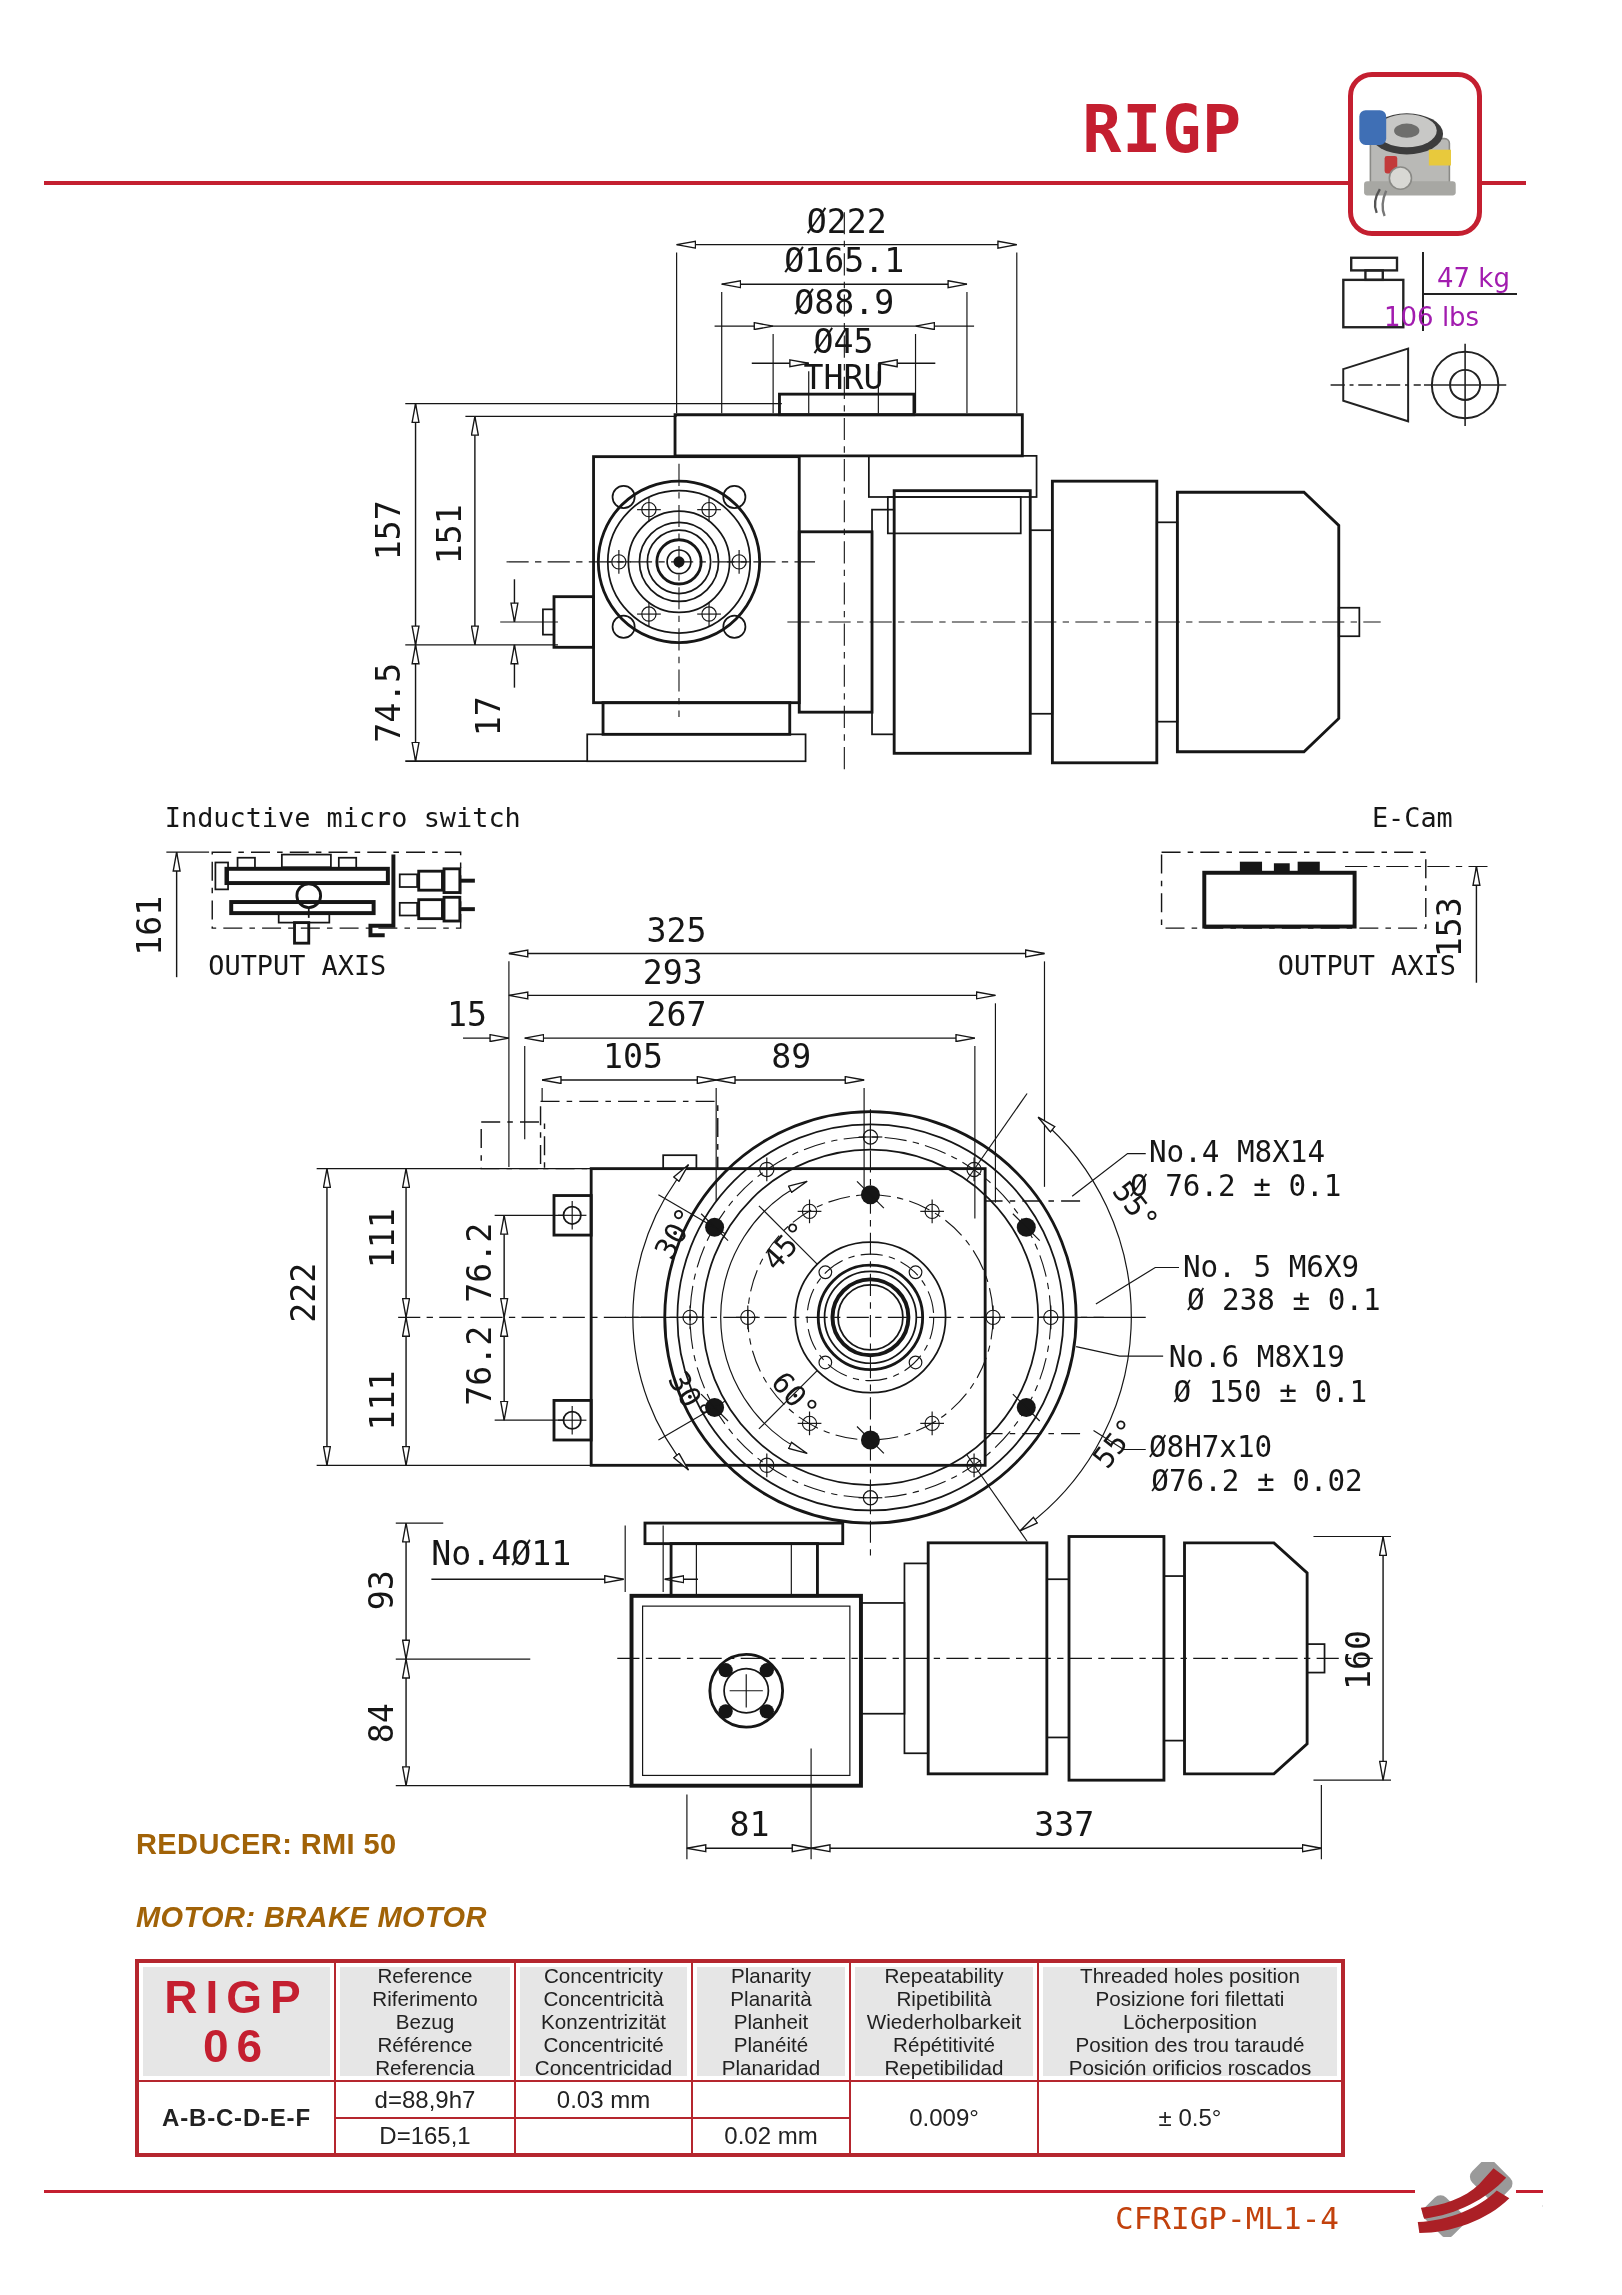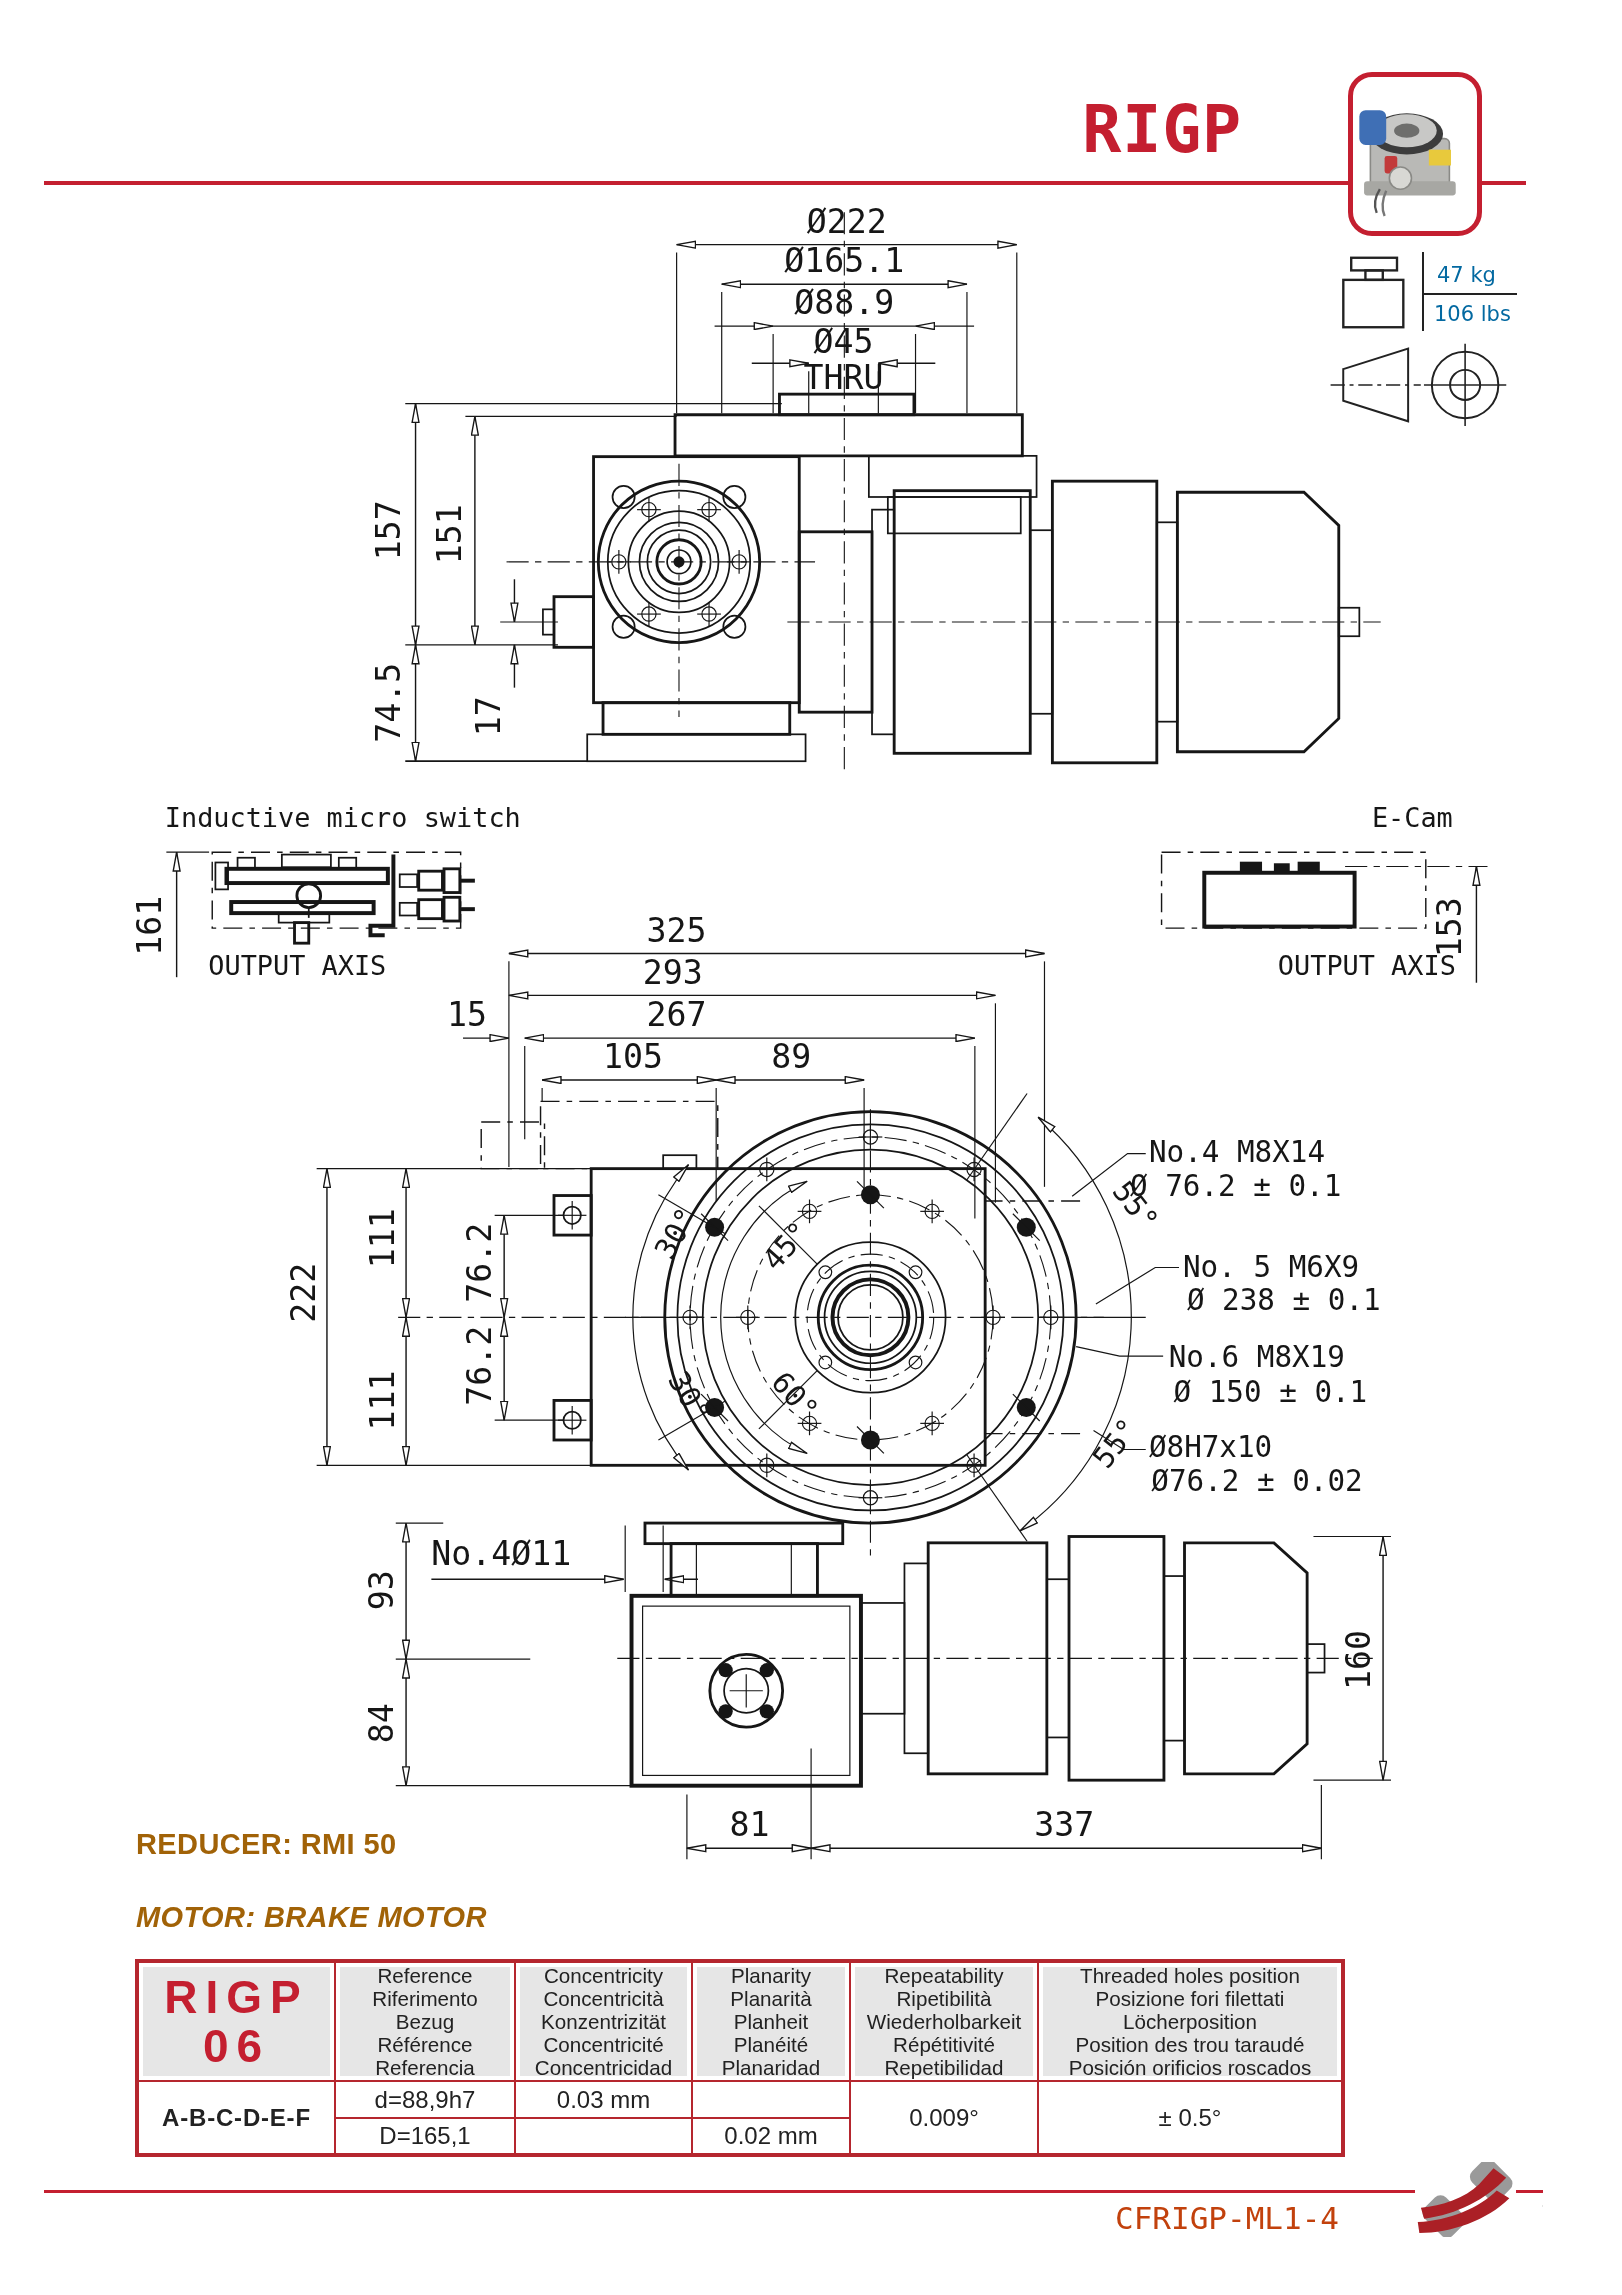--- a/index.html
+++ b/index.html
@@ -6,21 +6,21 @@
   .page{position:relative;width:1543px;height:2295px;background:#fff;overflow:hidden;
         font-family:"DejaVu Sans", sans-serif;color:#161616;margin-top:16px;}
   .abs{position:absolute;}
   
   .title{position:absolute;top:76px;right:301px;font-family:"DejaVu Sans Mono",monospace;
          font-weight:bold;font-size:65px;color:#c41f30;letter-spacing:0.8px;}
   .rule-top{position:absolute;left:44px;top:165px;width:1482px;height:4px;background:#c41f30;}
   .logo-box{position:absolute;left:1348px;top:56px;width:124px;height:154px;background:#fff;
             border:5.5px solid #c41f30;border-radius:24px;z-index:3;}
   
-  .wtxt{position:absolute;font-family:"DejaVu Sans",sans-serif;font-size:21px;color:#0369a1;}
+  .wtxt{position:absolute;font-family:"DejaVu Sans",sans-serif;font-size:26px;color:#a21caf;}
   .vline{position:absolute;background:#222;}
   .hline{position:absolute;background:#222;}
   
   .note{position:absolute;left:136px;font-family:"Liberation Sans",sans-serif;
         font-weight:bold;font-size:29px;color:#a16207;letter-spacing:0.4px;}
   
   svg.draw{position:absolute;left:0;top:0;z-index:1;pointer-events:none;}
   .ln{stroke:#161616;fill:none;stroke-width:2.2px;}
   .ln3{stroke:#161616;fill:none;stroke-width:3.6px;}
   .ln4{stroke:#161616;fill:none;stroke-width:5px;}
@@ -75,21 +75,21 @@
   </div>
 
   <svg class="abs" style="left:1337px;top:237px;" width="75" height="79" viewBox="0 0 95 100">
     <rect x="18" y="6" width="58" height="16" fill="none" stroke="#222" stroke-width="3"></rect>
     <rect x="36" y="22" width="22" height="12" fill="none" stroke="#222" stroke-width="3"></rect>
     <rect x="8" y="34" width="76" height="60" fill="none" stroke="#222" stroke-width="3"></rect>
   </svg>
   <div class="vline" style="left:1422px;top:236px;width:2.4px;height:79px;"></div>
   <div class="wtxt" style="left:1437px;top:247px;">47 kg</div>
   <div class="hline" style="left:1422px;top:277px;width:95px;height:2.4px;"></div>
-  <div class="wtxt" style="left:1434px;top:286px;text-align:right;">106 lbs</div>
+  <div class="wtxt" style="left:1384px;top:286px;text-align:right;">106 lbs</div>
   <svg class="abs" style="left:1329px;top:323px;" width="182" height="95" viewBox="0 0 230 120">
     <path d="M18,38 L100,12 L100,104 L18,78 Z" fill="none" stroke="#222" stroke-width="2.5"></path>
     <line x1="2" y1="58" x2="116" y2="58" stroke="#222" stroke-width="2" stroke-dasharray="18 6 5 6"></line>
     <circle cx="172" cy="58" r="42" fill="none" stroke="#222" stroke-width="2.5"></circle>
     <circle cx="172" cy="58" r="19" fill="none" stroke="#222" stroke-width="2.5"></circle>
     <line x1="120" y1="58" x2="224" y2="58" stroke="#222" stroke-width="2"></line>
     <line x1="172" y1="6" x2="172" y2="110" stroke="#222" stroke-width="2"></line>
   </svg>
 
   <svg class="draw" width="1623" height="2295" viewBox="0 0 2051 2901">

